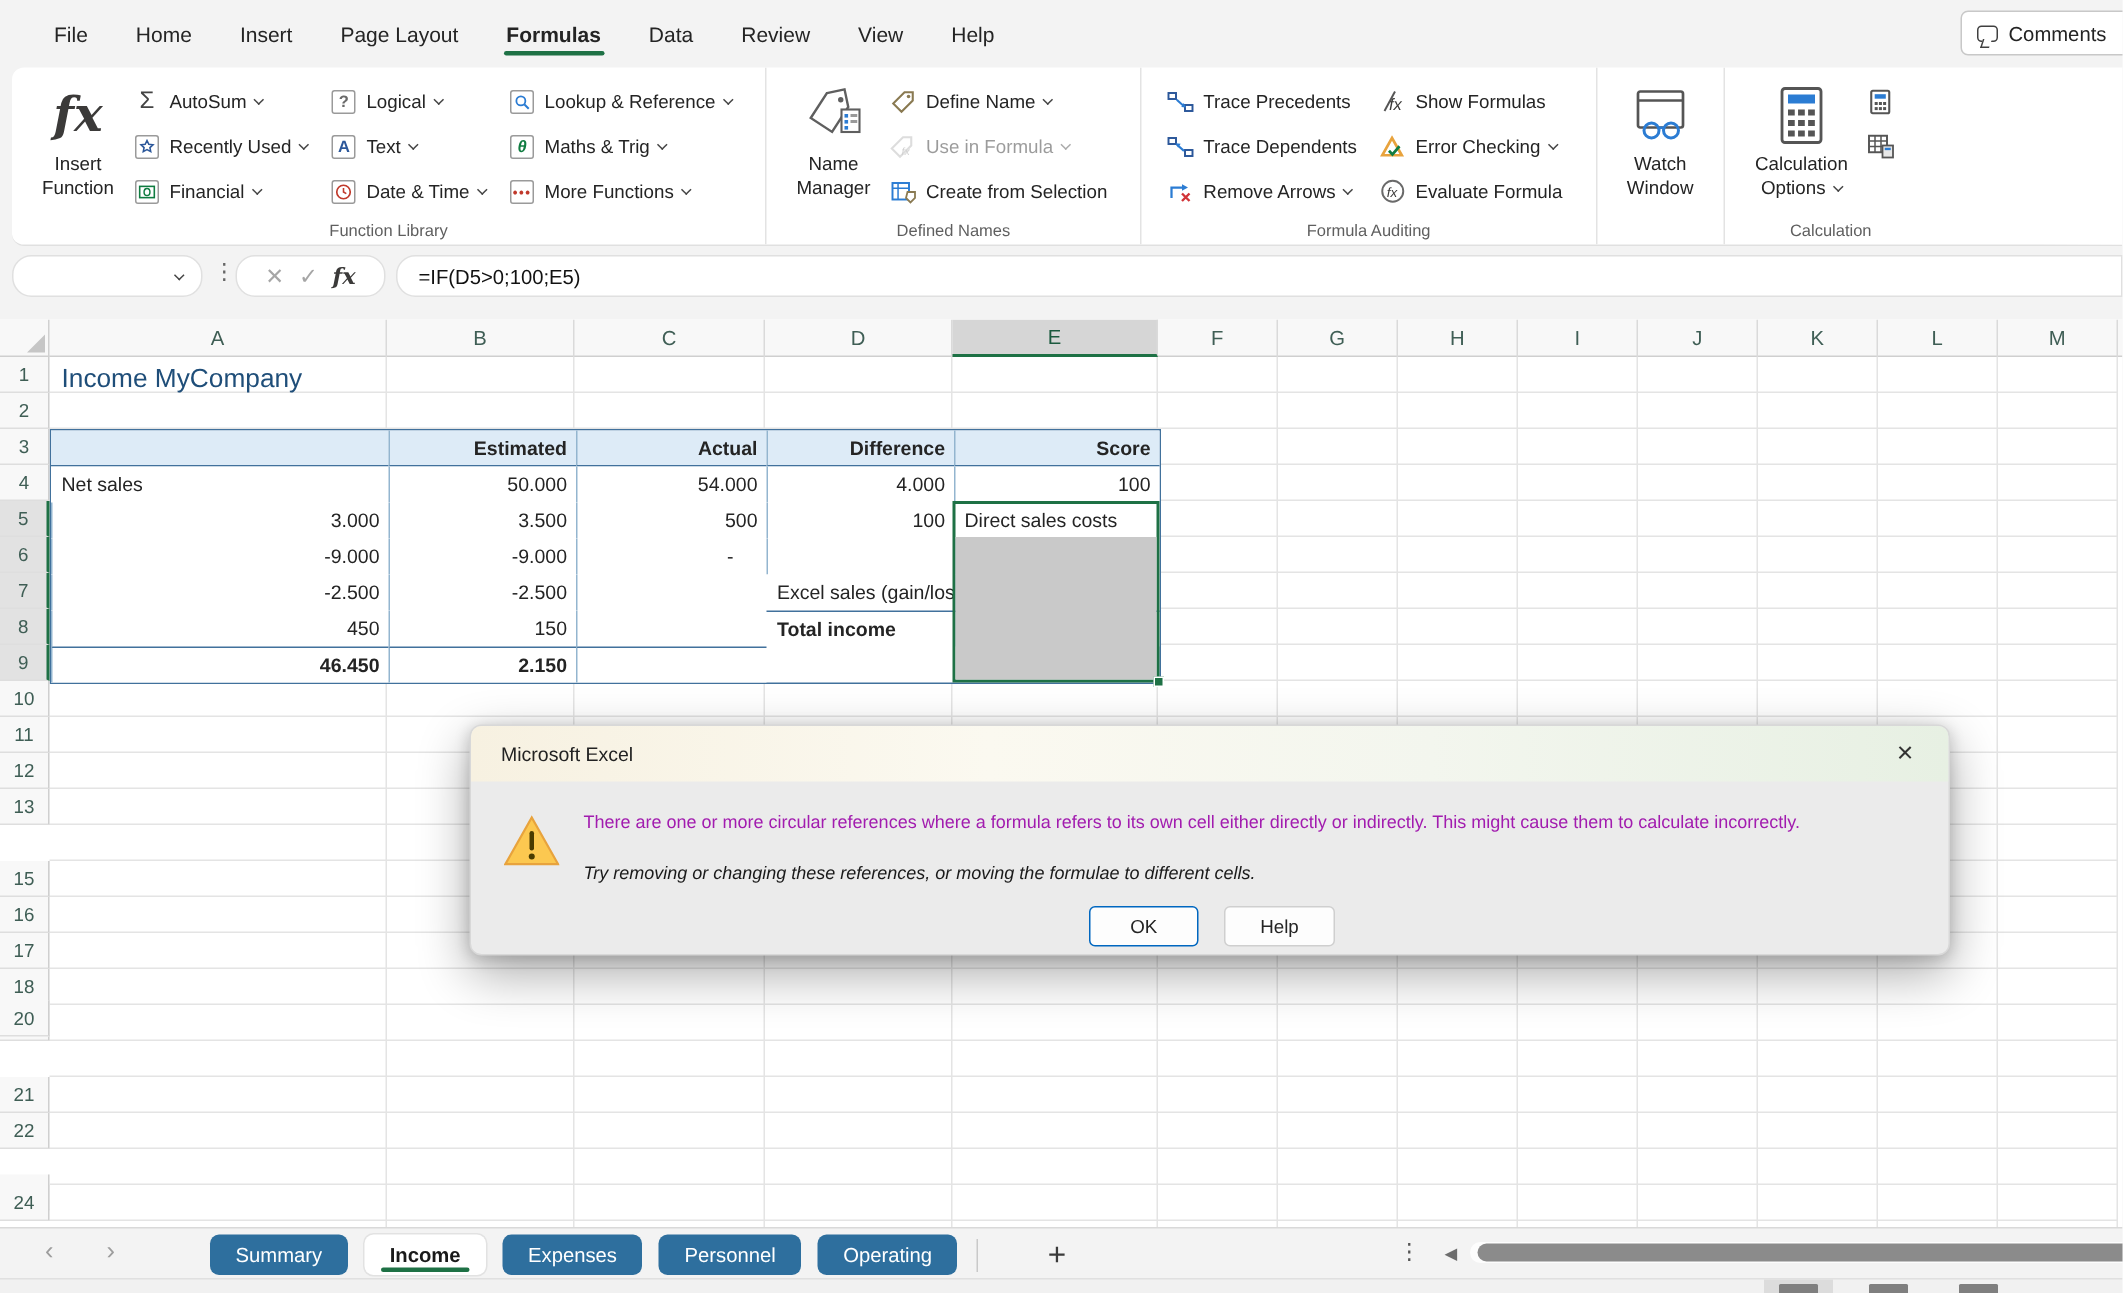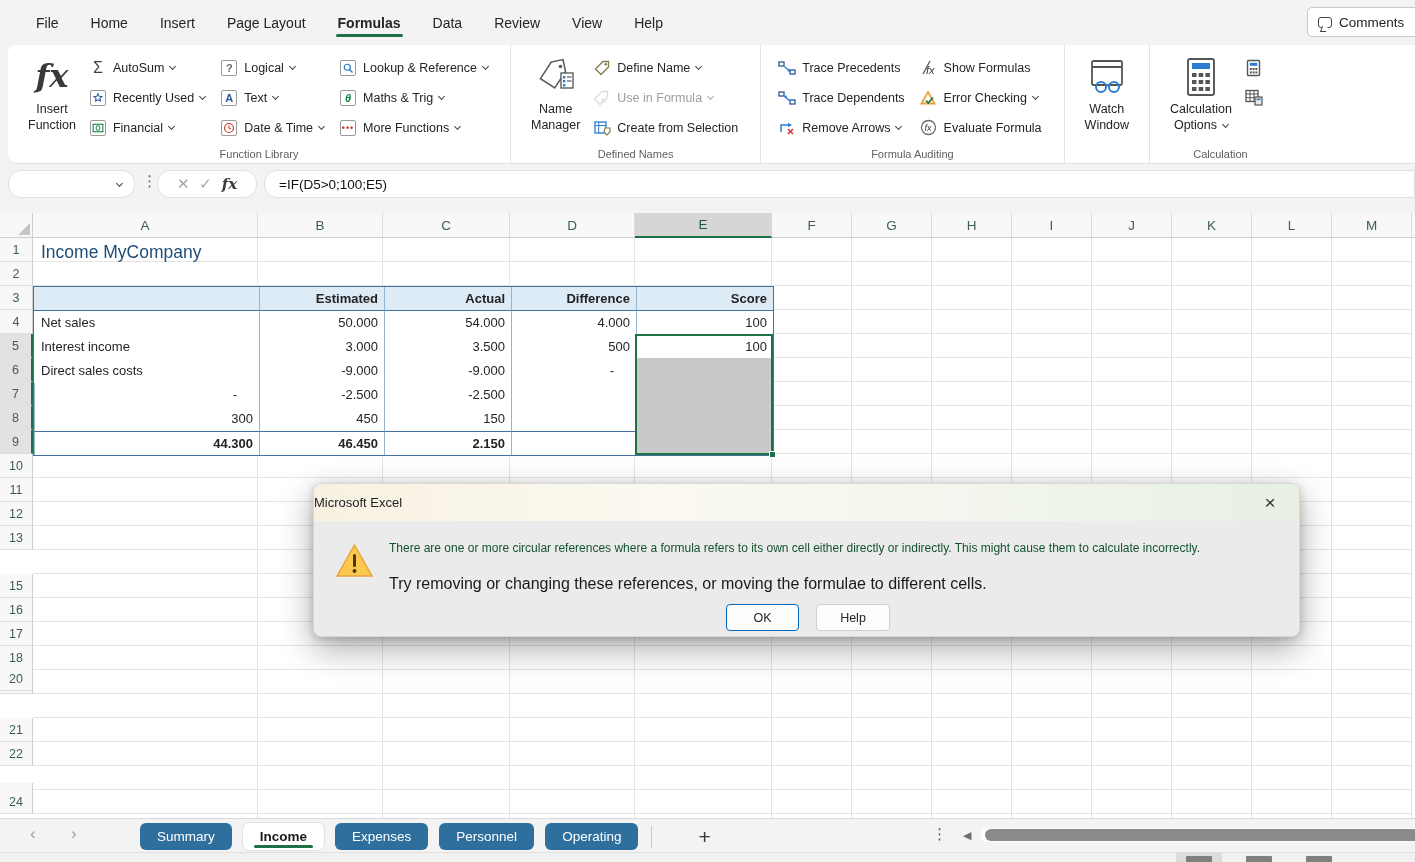--- a/index.html
+++ b/index.html
@@ -60,25 +60,25 @@
   .tc.dash { padding-right:22px; }
   .tc.th { background:var(--hdrfill); font-weight:bold; border-bottom:1px solid var(--tblborder); }
   .tc.total { font-weight:bold; border-top:1px solid var(--tblborder); }
 
   .selbox { position:absolute; left:635px; top:121px; width:138px; height:121px; border:2px solid var(--green); z-index:5; }
   .selfill { position:absolute; left:0; right:0; top:22px; bottom:0; background:#c9c9c9; }
   .handle { position:absolute; right:-5px; bottom:-5px; width:7px; height:7px; background:var(--green); border:1px solid #fff; }
 
   
   .dialog { position:absolute; left:313px; top:483px; width:987px; height:154px; background:#ebebeb; border-radius:8px; box-shadow:0 12px 34px rgba(0,0,0,.33), 0 2px 10px rgba(0,0,0,.18); z-index:50; overflow:hidden; border:1px solid #d8d8d8; }
-  .dtitle { position:absolute; top:0; left:0; width:100%; height:37px; background:linear-gradient(90deg,#f7f1e1 0%,#fbf9f0 35%,#f3f6ee 65%,#e7f0e3 100%); display:flex; align-items:center; font-size:13px; color:#222; }
+  .dtitle { position:absolute; top:0; left:0; width:100%; height:37px; background:linear-gradient(90deg,#f7f1e1 0%,#fbf9f0 35%,#f3f6ee 65%,#e7f0e3 100%); display:flex; align-items:center; padding-left:20px; font-size:13px; color:#222; }
   .dclose { position:absolute; right:16px; top:7px; font-size:19px; color:#333; width:26px; height:24px; text-align:center; line-height:24px; }
   .dicon { position:absolute; left:22px; top:59px; }
-  .dmsg1 { position:absolute; left:75px; top:57px; right:18px; font-size:12px; color:#14532d; }
-  .dmsg2 { position:absolute; left:75px; top:91px; right:18px; font-size:16px; color:#1a1a1a; }
+  .dmsg1 { position:absolute; left:75px; top:57px; right:18px; font-size:12px; color:#a21caf; }
+  .dmsg2 { position:absolute; left:75px; top:91px; right:18px; font-size:12px; color:#1a1a1a;font-style:italic; }
   .dbtn { position:absolute; top:120px; height:27px; border-radius:4px; background:#fdfdfd; font-size:12.5px; display:flex; align-items:center; justify-content:center; font-family:"Liberation Sans",sans-serif; }
   .dbtn.ok { left:412px; width:73px; border:1px solid var(--okblue); }
   .dbtn.help { left:502px; width:74px; border:1px solid #cfcfcf; }
 
   
   .tabbar { position:absolute; top:818px; left:0; width:100%; height:34px; background:#f3f3f3; border-top:1px solid #d9d9d9; z-index:10; }
   .nav-arrow { position:absolute; top:5px; font-size:17px; color:#9d9d9d; }
   .tabs { position:absolute; left:140px; top:4px; display:flex; align-items:center; }
   .stab { height:27px; padding:0 17px; border-radius:6px; background:var(--tabblue); color:#fff; font-size:13.5px; display:flex; align-items:center; margin-right:11px; white-space:nowrap; }
   .stab.active { background:#fff; color:#1a1a1a; font-weight:bold; position:relative; box-shadow:0 0 0 1px #e2e2e2; }
@@ -507,21 +507,20 @@
       <div class="tc th c0"></div>
       <div class="tc th num">Estimated</div>
       <div class="tc th num">Actual</div>
       <div class="tc th num">Difference</div>
       <div class="tc th num">Score</div>
       <div class="tc c0">Net sales</div>
       <div class="tc num">50.000</div>
       <div class="tc num">54.000</div>
       <div class="tc num">4.000</div>
       <div class="tc num">100</div>
-      <div class="tc c0">Interest income</div>
       <div class="tc num">3.000</div>
       <div class="tc num">3.500</div>
       <div class="tc num">500</div>
       <div class="tc num">100</div>
       <div class="tc c0">Direct sales costs</div>
       <div class="tc num">-9.000</div>
       <div class="tc num">-9.000</div>
       <div class="tc num dash">-</div>
       <div class="tc num"></div>
       <div class="tc num dash">-</div>

